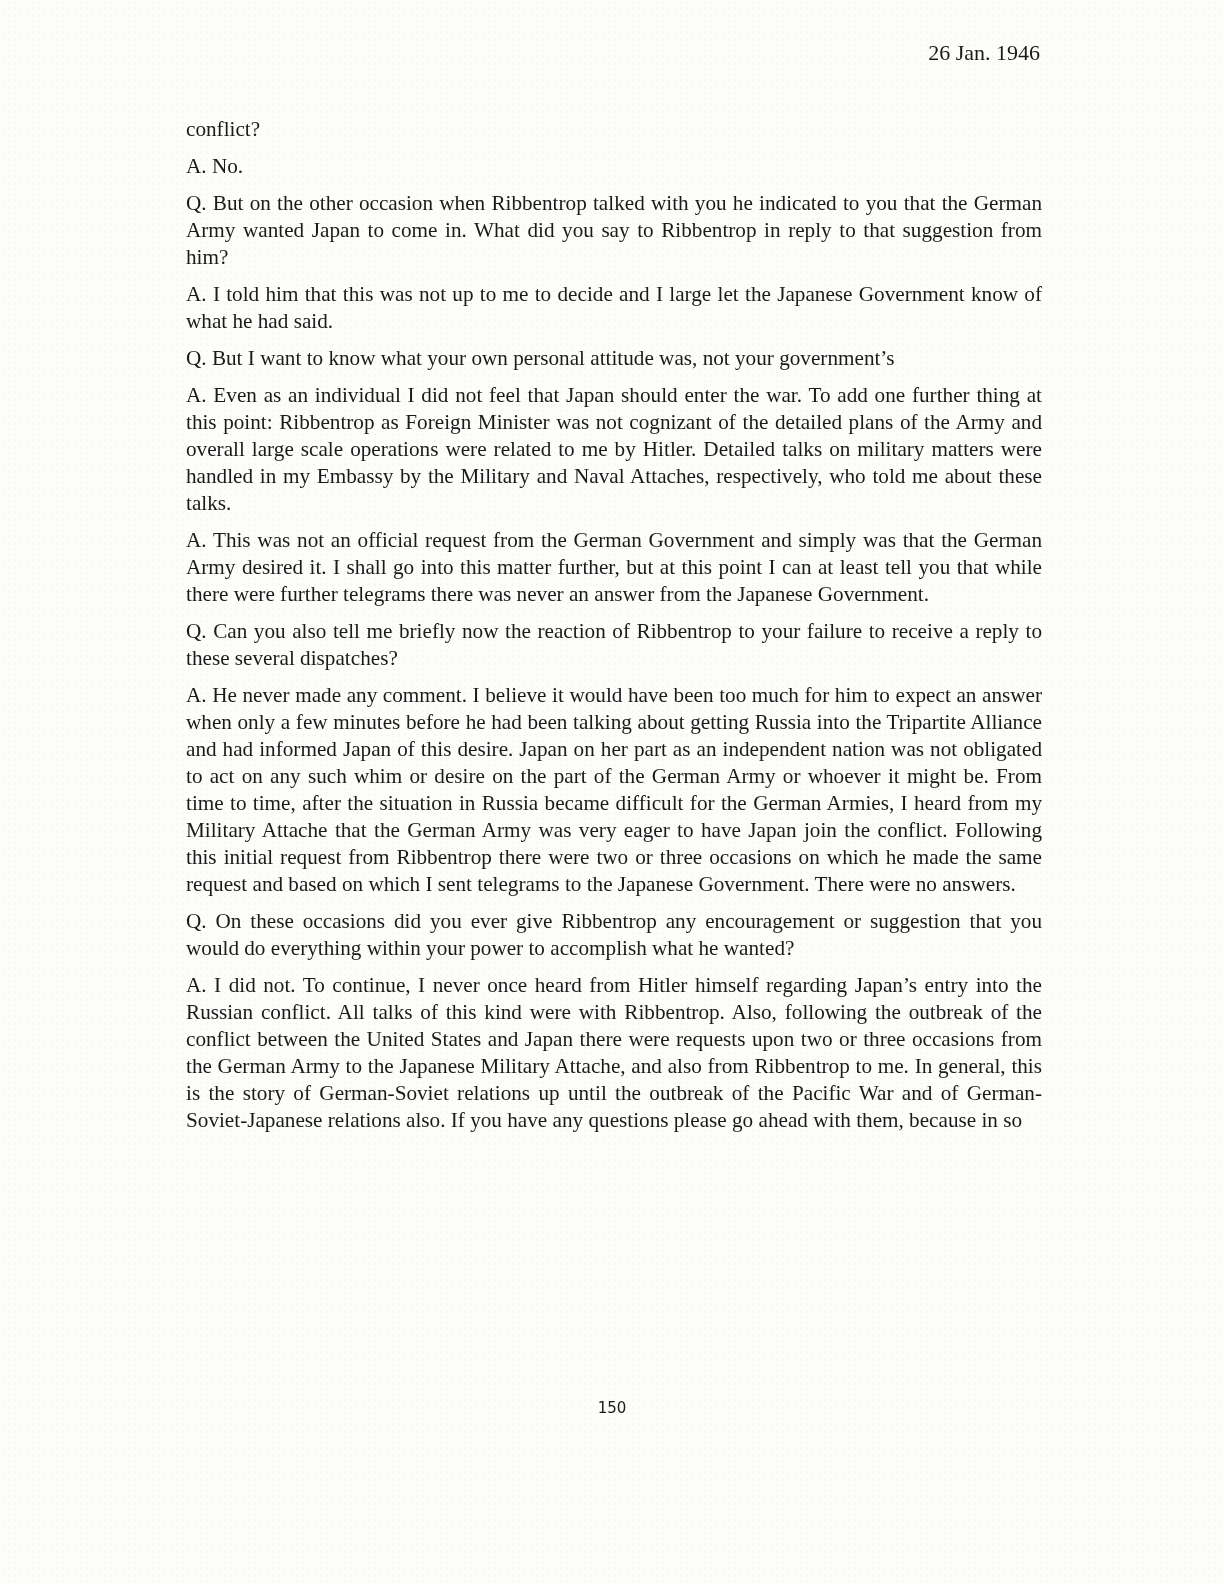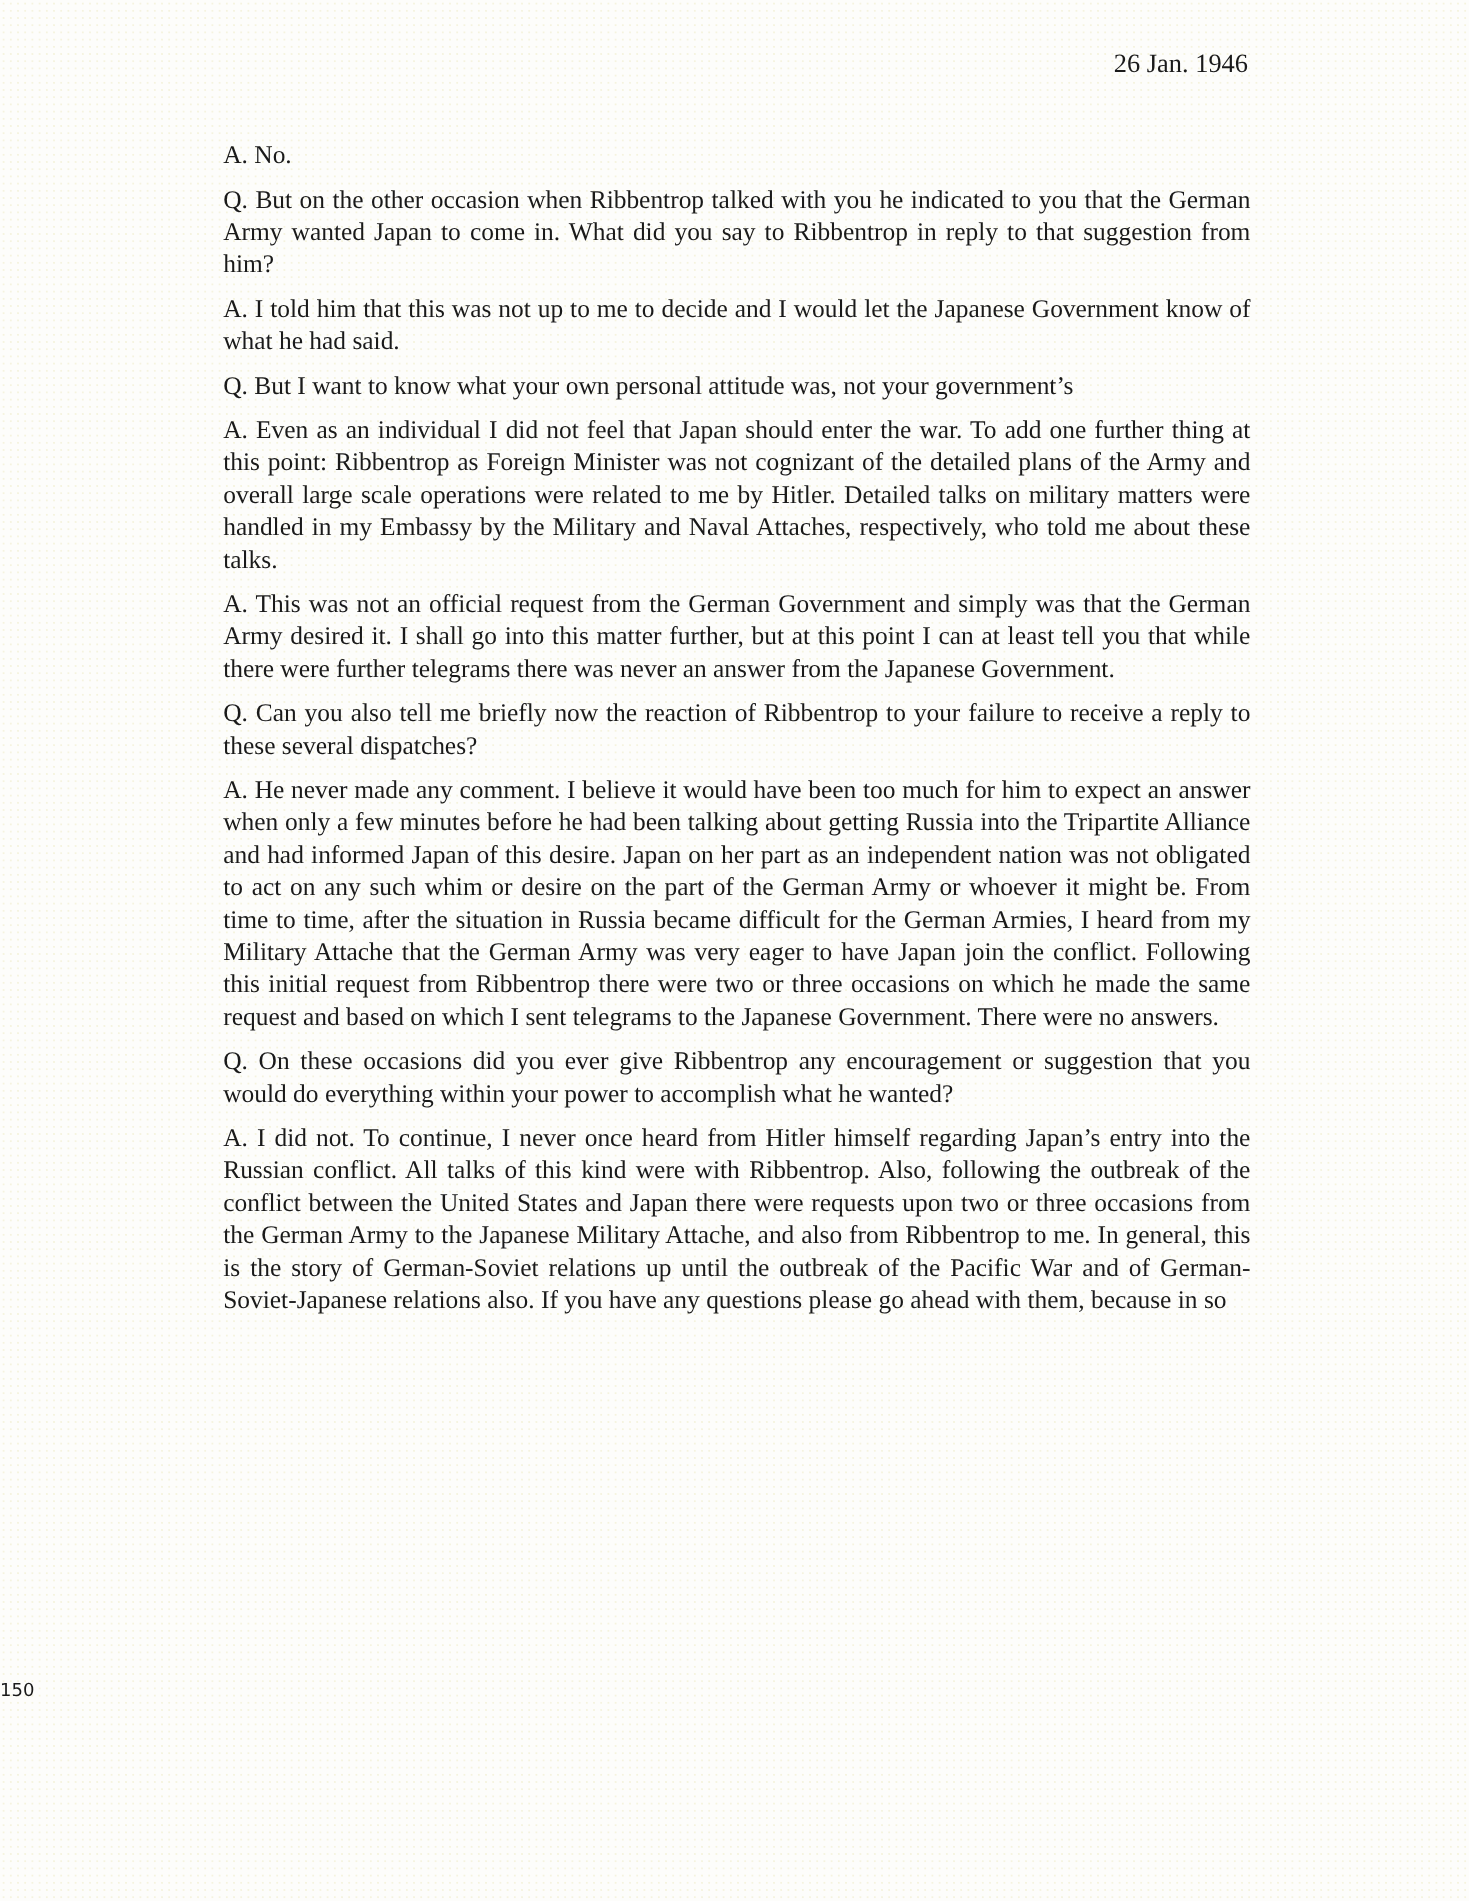--- a/index.html
+++ b/index.html
@@ -38,35 +38,36 @@
     .body-text p {
       margin: 0 0 10px 0;
       text-align: justify;
       text-align-last: left;
     }
     .page-number {
       position: absolute;
       top: 1399px;
       left: 0;
       width: 1224px;
-      text-align: left;
+      text-align: center;
       font-family: "DejaVu Sans", sans-serif;
       font-size: 15px;
       color: #1a1a1a;
     }
   </style>
 </head>
 <body>
 
 <div class="page-date">26 Jan. 1946</div>
 
 <div class="body-text">
+  <p>conflict?</p>
   <p>A. No.</p>
   <p>Q. But on the other occasion when Ribbentrop talked with you he indicated to you that the German Army wanted Japan to come in.  What did you say to Ribbentrop in reply to that suggestion from him?</p>
-  <p>A. I told him that this was not up to me to decide and I would let the Japanese Government know of what he had said.</p>
+  <p>A. I told him that this was not up to me to decide and I large let the Japanese Government know of what he had said.</p>
   <p>Q. But I want to know what your own personal attitude was, not your government’s</p>
   <p>A. Even as an individual I did not feel that Japan should enter the war.  To add one further thing at this point: Ribbentrop as Foreign Minister was not cognizant of the detailed plans of the Army and overall large scale operations were related to me by Hitler.  Detailed talks on military matters were handled in my Embassy by the Military and Naval Attaches, respectively, who told me about these talks.</p>
   <p>A. This was not an official request from the German Government and simply was that the German Army desired it.  I shall go into this matter further, but at this point I can at least tell you that while there were further telegrams there was never an answer from the Japanese Government.</p>
   <p>Q. Can you also tell me briefly now the reaction of Ribbentrop to your failure to receive a reply to these several dispatches?</p>
   <p>A. He never made any comment.  I believe it would have been too much for him to expect an answer when only a few minutes before he had been talking about getting Russia into the Tripartite Alliance and had informed Japan of this desire.  Japan on her part as an independent nation was not obligated to act on any such whim or desire on the part of the German Army or whoever it might be.  From time to time, after the situation in Russia became difficult for the German Armies, I heard from my Military Attache that the German Army was very eager to have Japan join the conflict.  Following this initial request from Ribbentrop there were two or three occasions on which he made the same request and based on which I sent telegrams to the Japanese Government.  There were no answers.</p>
   <p>Q. On these occasions did you ever give Ribbentrop any encouragement or suggestion that you would do everything within your power to accomplish what he wanted?</p>
   <p>A. I did not.  To continue, I never once heard from Hitler himself regarding Japan’s entry into the Russian conflict.  All talks of this kind were with Ribbentrop.  Also, following the outbreak of the conflict between the United States and Japan there were requests upon two or three occasions from the German Army to the Japanese Military Attache, and also from Ribbentrop to me.  In general, this is the story of German-Soviet relations up until the outbreak of the Pacific War and of German-Soviet-Japanese relations also.  If you have any questions please go ahead with them, because in so</p>
 </div>
 
 <div class="page-number">150</div>

